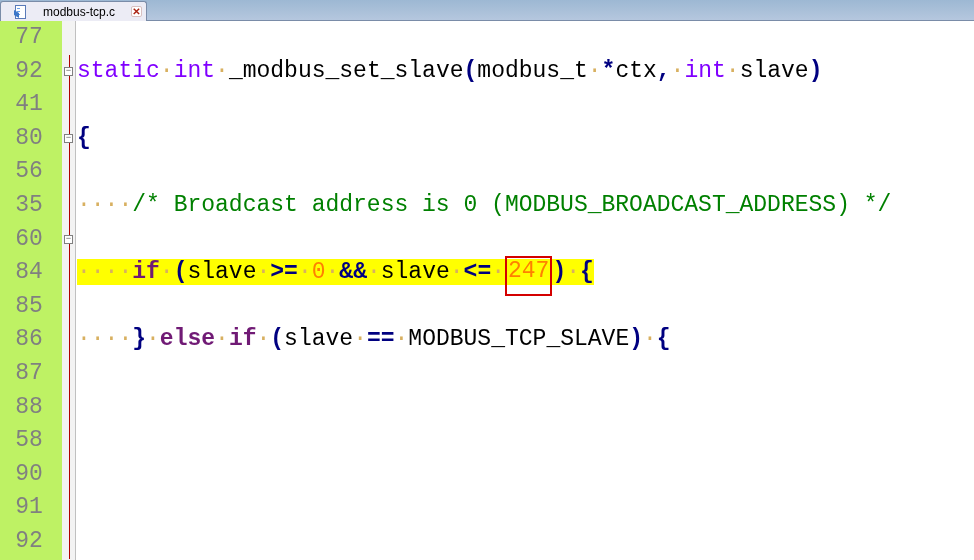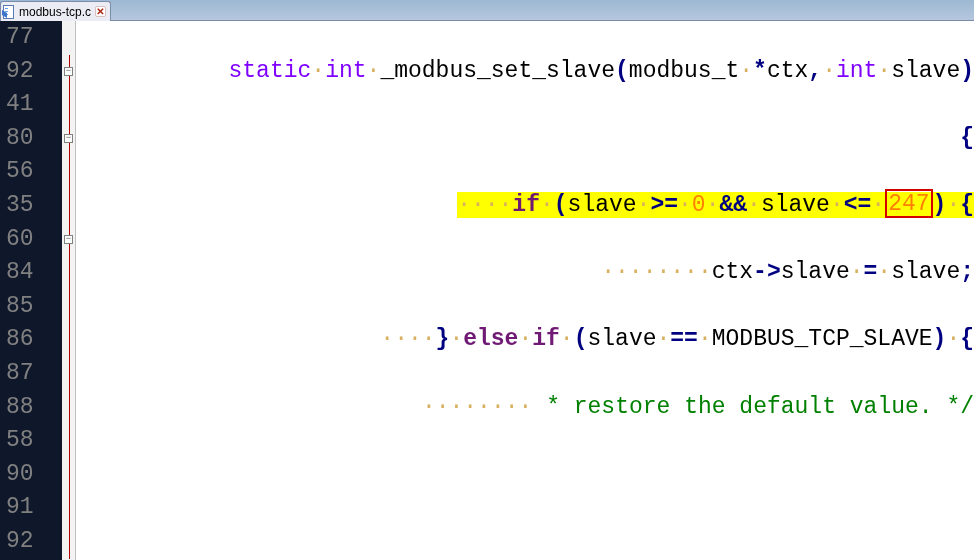--- a/index.html
+++ b/index.html
@@ -23,22 +23,22 @@
     font-family: Tahoma, Arial, sans-serif;
   }
   .tab {
     height: 19px;
     border: 1px solid #7a8ca8;
     border-bottom: none;
     border-top-left-radius: 3px;
     border-top-right-radius: 3px;
     display: flex;
     align-items: center;
-    padding: 0 4px 0 1px;
-    gap: 4px;
+    padding: 0 4px 0 13px;
+    gap: 16px;
     cursor: pointer;
     font-size: 12px;
   }
   .tab.active {
     background: #ececf5;
     position: relative;
     z-index: 2;
     margin-bottom: -1px;
     height: 20px;
   }
@@ -67,23 +67,23 @@
 
   
   .editor {
     display: flex;
     height: calc(100% - 21px);
     font-family: Consolas, "Courier New", monospace;
     font-size: 23px;
     line-height: 33.6px;
   }
   .gutter {
-    background: #0f172a;
+    background: #bef264;
     color: #808080;
-    text-align: left;
+    text-align: center;
     min-width: 62px;
     border-right: 0;
     flex-shrink:0;
   }
   .gutter .ln {
     display: block;
     padding: 0 10px 0 6px;
     height: 33.6px;
     line-height: 33.6px;
   }
@@ -117,38 +117,37 @@
     line-height:7px;
     text-align:center;
     color:#606060;
     z-index:1;
   }
   .code {
     flex: 1;
     white-space: pre;
     padding-left: 0;
     overflow:hidden;
-    text-align:right;
   }
   .code .row{
     height: 33.6px;
     line-height: 33.6px;
     display:block;
     padding-left:1px;
   }
   .code .hl{
     background:#ffff00;
     display:inline;
   }
   .code .boxred{
     border:2px solid #d40000;
     padding:0 1px;
     display:inline-block;
     line-height:26px;
-    height:29px;
+    height:40px;
     position:relative;
     top:-1px;
   }
   
   .kw   { color:#701a75; font-weight:bold;}
   .kw2  { color:#8000ff; }
   .num  { color:#ff8000; }
   .op   { color:#000080; font-weight:bold;}
   .punc { color:#000080; font-weight:bold;}
   .id   { color:#000000; }
@@ -216,24 +215,23 @@
     <div class="cell vline"></div>
     <div class="cell vline"></div>
     <div class="cell vline"></div>
     <div class="cell vline"></div>
     <div class="cell vline"></div>
   </div>
 
   <div class="code">
 <span class="row"><span class="kw2">static</span><span class="ws">·</span><span class="kw2">int</span><span class="ws">·</span><span class="id">_modbus_set_slave</span><span class="punc">(</span><span class="id">modbus_t</span><span class="ws">·</span><span class="punc">*</span><span class="id">ctx</span><span class="punc">,</span><span class="ws">·</span><span class="kw2">int</span><span class="ws">·</span><span class="id">slave</span><span class="punc">)</span></span>
 <span class="row"><span class="punc">{</span></span>
+<span class="row"><span class="ws">····</span><span class="cmnt">/* Broadcast address is 0 (MODBUS_BROADCAST_ADDRESS) */</span></span>
 <span class="row"><span class="hl"><span class="ws">····</span><span class="kw">if</span><span class="ws">·</span><span class="punc">(</span><span class="id">slave</span><span class="ws">·</span><span class="op">&gt;=</span><span class="ws">·</span><span class="num">0</span><span class="ws">·</span><span class="op">&amp;&amp;</span><span class="ws">·</span><span class="id">slave</span><span class="ws">·</span><span class="op">&lt;=</span><span class="ws">·</span><span class="boxred"><span class="num">247</span></span><span class="punc">)</span><span class="ws">·</span><span class="punc">{</span></span></span>
-<span class="row"><span class="ws">········</span><span class="id">ctx</span><span class="punc">-&gt;</span><span class="id">slave</span><span class="ws">·</span><span class="punc">=</span><span class="ws">·</span><span class="id">slave</span><span class="punc">;</span></span>
 <span class="row"><span class="ws">····</span><span class="punc">}</span><span class="ws">·</span><span class="kw">else</span><span class="ws">·</span><span class="kw">if</span><span class="ws">·</span><span class="punc">(</span><span class="id">slave</span><span class="ws">·</span><span class="op">==</span><span class="ws">·</span><span class="id">MODBUS_TCP_SLAVE</span><span class="punc">)</span><span class="ws">·</span><span class="punc">{</span></span>
-<span class="row"><span class="ws">········</span><span class="cmnt"> * restore the default value. */</span></span>
 
 
 
 
 
 
 
 
   </div>
 </div>

